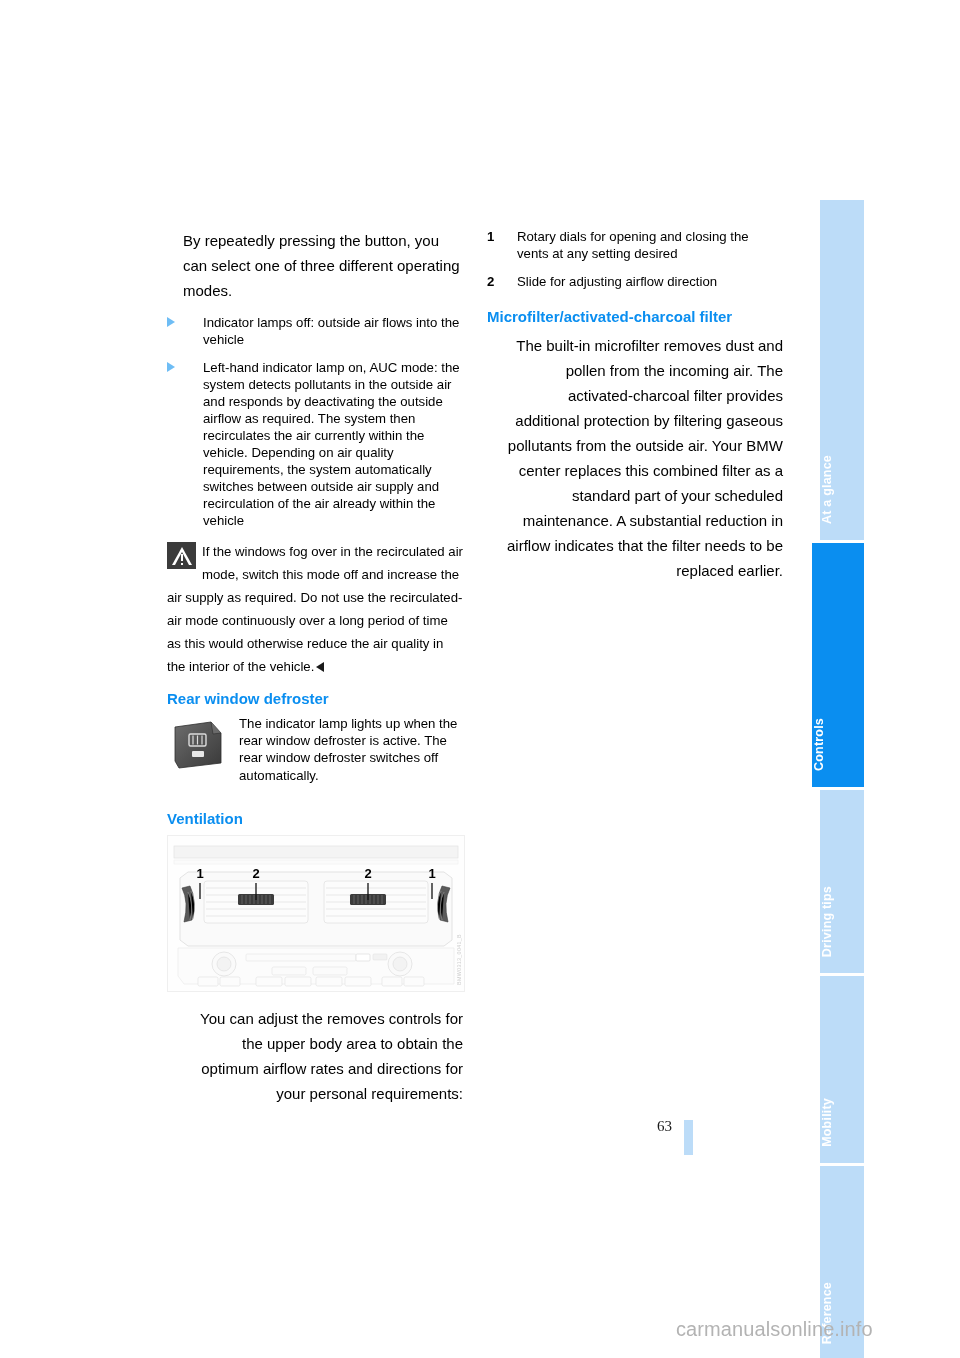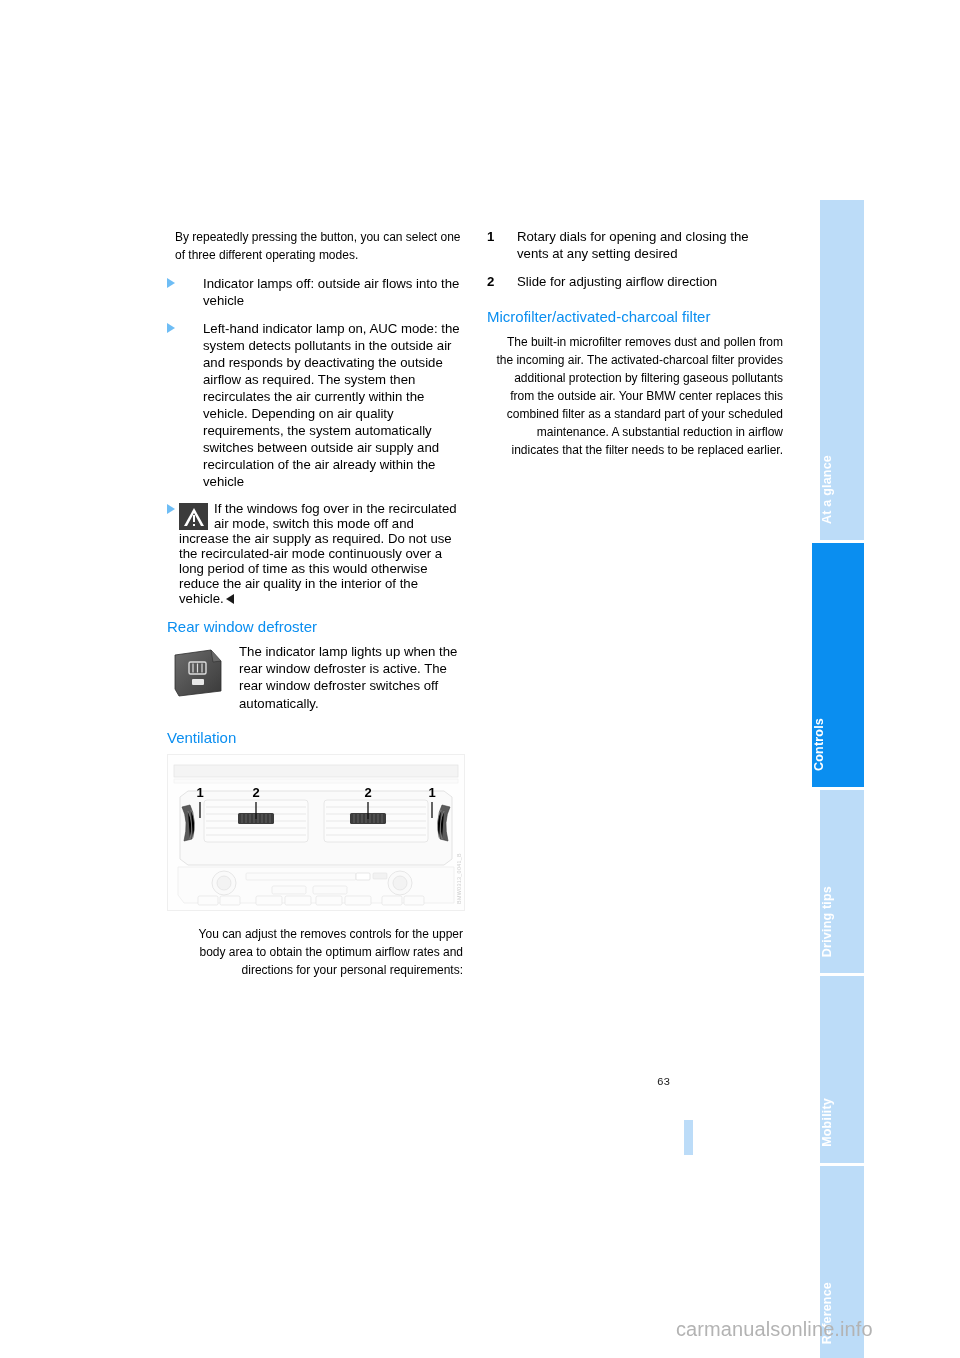--- a/index.html
+++ b/index.html
@@ -69,31 +69,31 @@
     width: 296px;
   }
   #col-right {
     position: absolute;
     left: 487px;
     top: 228px;
     width: 296px;
   }
 
   p.body, .body {
-    font-size: 12px;
-    line-height: 18px;
-    margin: 0 0 11px 8px;
+    font-size: 15px;
+    line-height: 25px;
+    margin: 0 0 11px 16px;
     color: #000;
   }
   p.body:last-child { margin-bottom: 0; text-align: right; }
 
   h2.heading {
     font-size: 15px;
     line-height: 19px;
-    font-weight: normal;
+    font-weight: bold;
     color: #0a8ef0;
     margin: 0 0 7px 0;
   }
 
   
   ul.bullets {
     list-style: none;
     margin: 0 0 2px 0;
     padding: 0;
   }
@@ -132,22 +132,22 @@
     position: absolute;
     left: 0;
     top: 0;
     font-weight: bold;
     font-size: 13.2px;
   }
 
   
   .note {
     font-size: 13.2px;
-    line-height: 15px;
-    margin: 0 0 11px 12px;
+    line-height: 23px;
+    margin: 0 0 11px 0;
   }
   .warn-icon {
     float: left;
     width: 29px;
     height: 27px;
     margin: 2px 6px 0 0;
     background: #3b3b3b;
     position: relative;
   }
   .warn-icon .tri-out {
@@ -195,21 +195,21 @@
     border-bottom: 5px solid transparent;
     border-right: 8px solid #1a1a1a;
     vertical-align: -1px;
     margin-left: 2px;
   }
 
   
   .defrost-block {
     position: relative;
     min-height: 74px;
-    margin-bottom: 11px;
+    margin-bottom: 20px;
   }
   .defrost-img {
     position: absolute;
     left: 4px;
     top: 4px;
     width: 56px;
     height: 52px;
   }
   .defrost-text {
     margin-left: 72px;
@@ -235,24 +235,24 @@
     color: #cfcfcf;
     writing-mode: vertical-rl;
     transform: rotate(180deg);
     letter-spacing: 0.3px;
   }
 
   
   #page-number {
     position: absolute;
     left: 657px;
-    top: 1076px;
-    font-size: 11px;
+    top: 1118px;
+    font-size: 15px;
     color: #1a1a1a;
-    font-family: Liberation Mono, monospace;
+    font-family: Liberation Serif, serif;
   }
   #page-number-bar {
     position: absolute;
     left: 684px;
     top: 1120px;
     width: 9px;
     height: 35px;
     background: #bcdcf8;
   }
 

